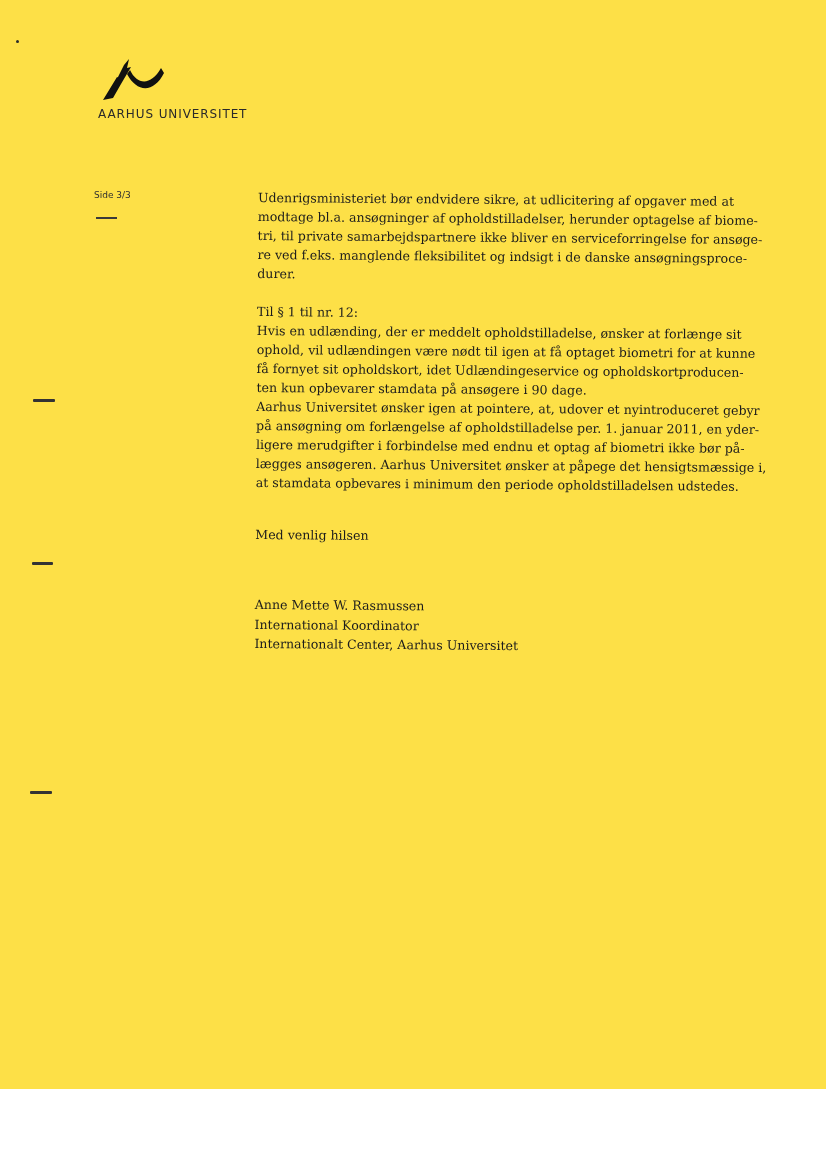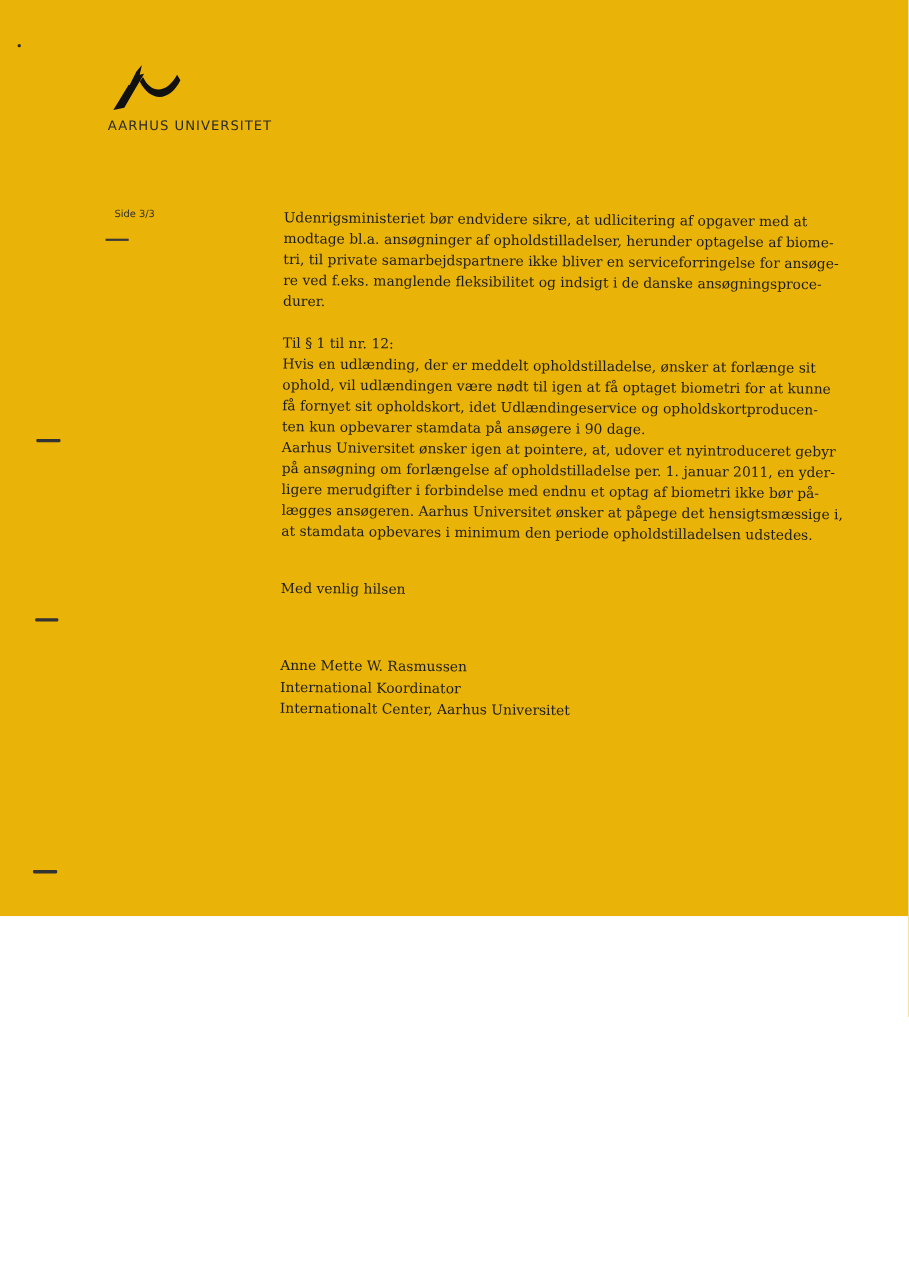--- a/index.html
+++ b/index.html
@@ -3,22 +3,22 @@
 <meta charset="utf-8">
 <style>
   html, body {
     margin: 0;
     padding: 0;
     background: #ffffff;
   }
   .page {
     position: relative;
     width: 826px;
-    height: 833px;
-    background: #eab308;
+    height: 1089px;
+    background: #fde047;
     overflow: hidden;
     font-family: "DejaVu Serif", serif;
   }
 
   
   .logo {
     position: absolute;
     left: 100px;
     top: 57px;
     width: 66px;
@@ -31,21 +31,21 @@
     font-family: "DejaVu Sans", "Liberation Sans", sans-serif;
     font-size: 12px;
     letter-spacing: 0.9px;
     color: #2a2a2a;
     white-space: nowrap;
   }
 
   
   .side-label {
     position: absolute;
-    left: 104px;
+    left: 94px;
     top: 190px;
     font-family: "DejaVu Sans", "Liberation Sans", sans-serif;
     font-size: 9px;
     color: #2f2f2f;
     white-space: nowrap;
   }
   .side-dash {
     position: absolute;
     left: 96px;
     top: 217px;

